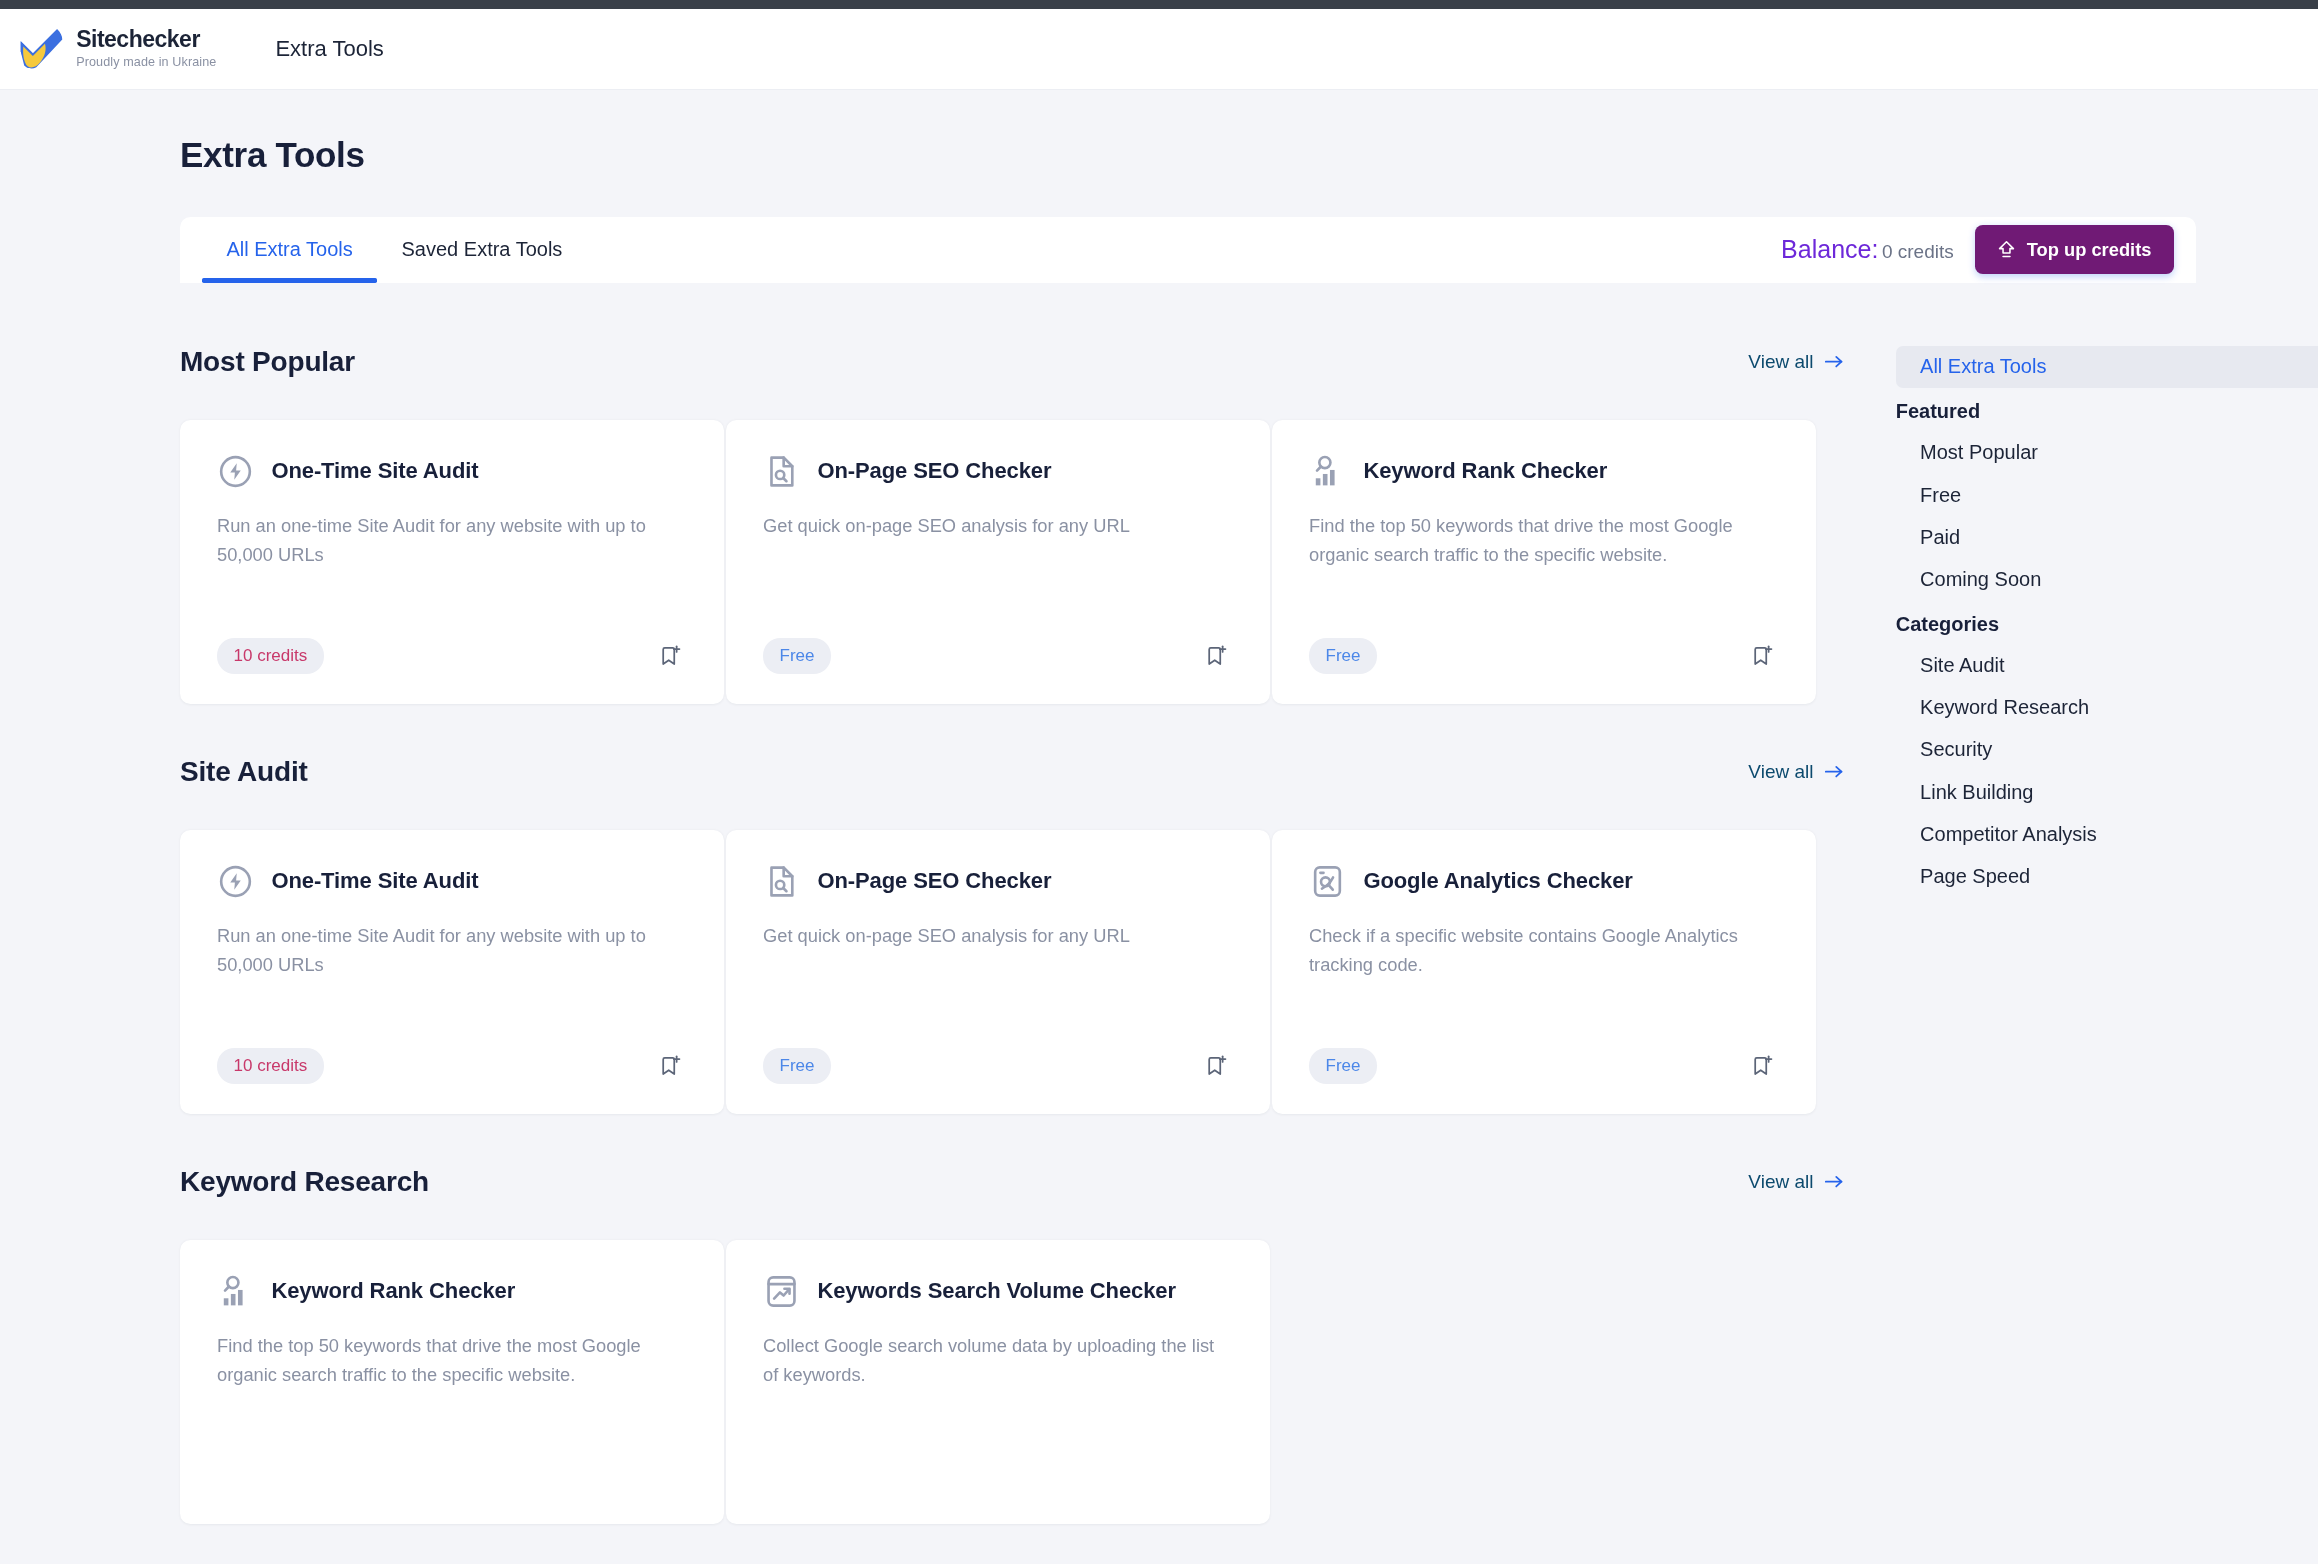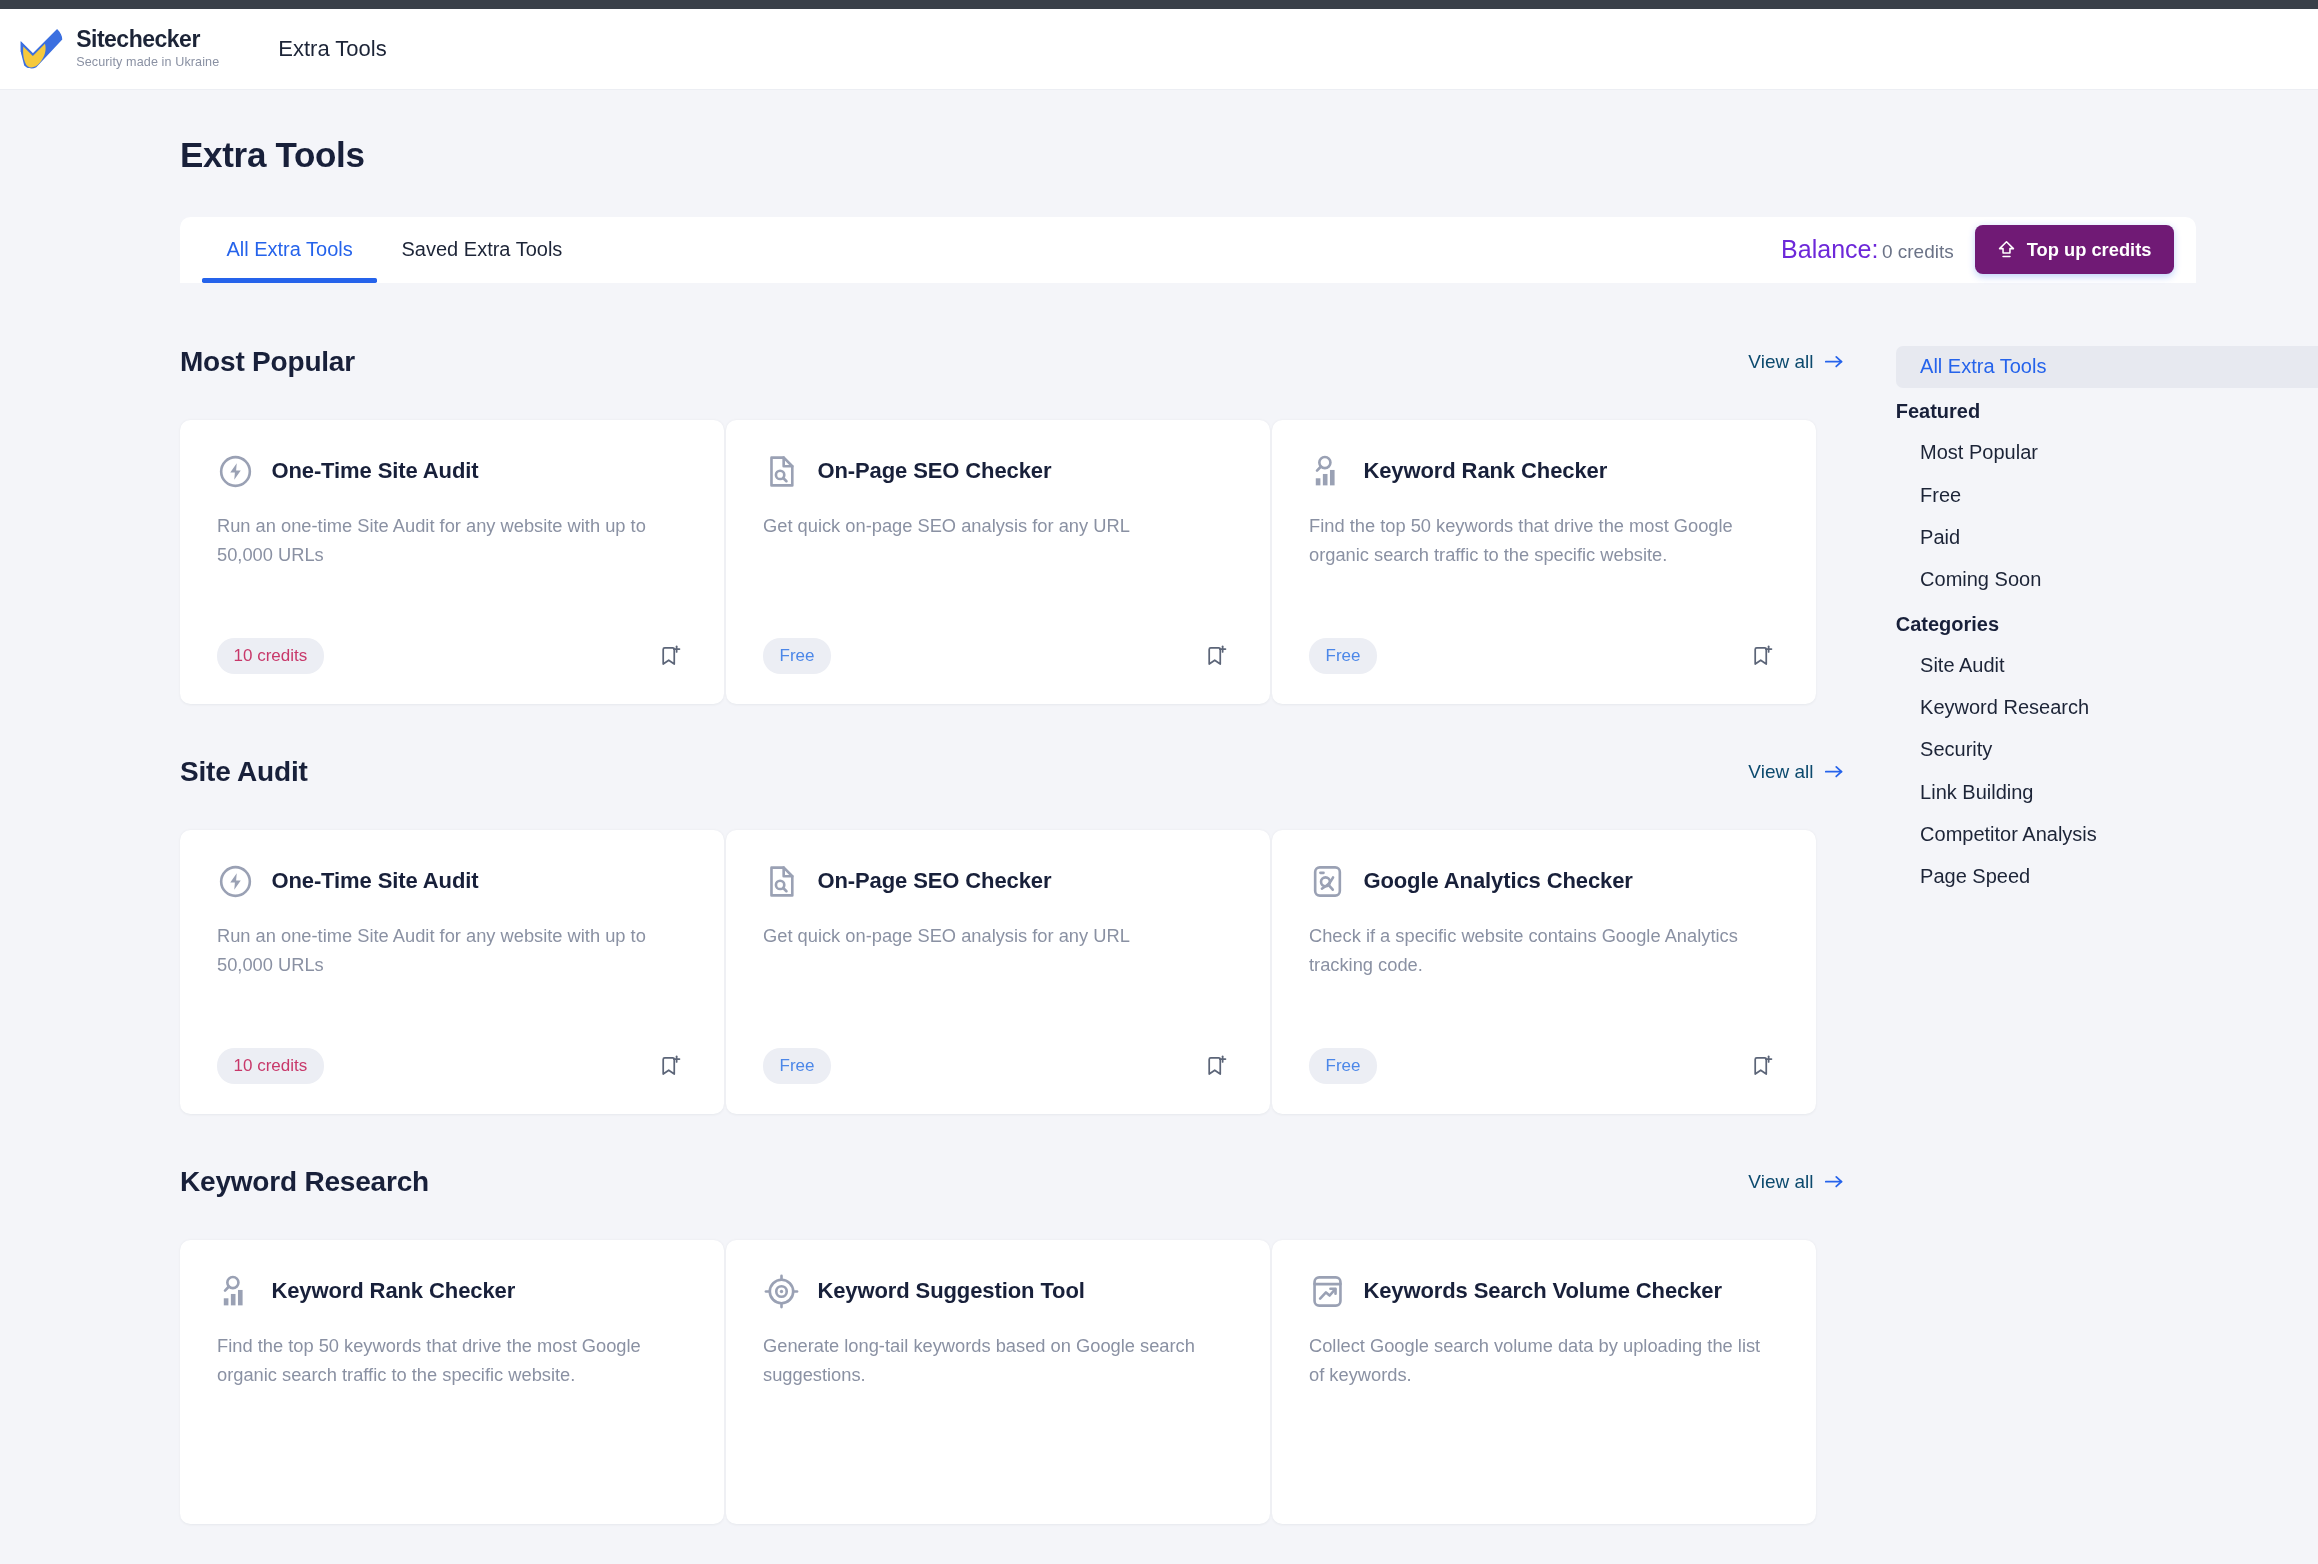--- a/index.html
+++ b/index.html
@@ -112,21 +112,21 @@
 
 <div class="topbar">
   <div class="logo-wrap">
     <svg class="logo-mark" viewBox="0 0 52 50">
       <path d="M2 16 L16 30 L44 2 C48 6 50 10 50 14 L20 46 C16 48 12 48 8 45 L2 28 Z" fill="#3b6fe0"></path>
       <path d="M2 16 L16 30 L16 46 C12 48 9 47 6 44 L2 28 Z" fill="#3b6fe0"></path>
       <path d="M5 22 L16 33 L30 19 C32 26 30 34 24 41 C20 46 14 48 10 45 C6 41 4 32 5 22 Z" fill="#f5c93d"></path>
     </svg>
     <div class="logo-text">
       <span class="logo-title">Sitechecker</span>
-      <span class="logo-sub">Security made in Ukraine</span>
+      <span class="logo-sub">Proudly made in Ukraine</span>
     </div>
   </div>
   <div class="topbar-section">Extra Tools</div>
 </div>
 
 <div class="content-wrap">
 
   <h1 class="page-title">Extra Tools</h1>
 
   <div class="tabbar">
@@ -317,35 +317,20 @@
                 <svg class="card-icon" viewBox="0 0 24 24">
                   <circle cx="10.3" cy="6.2" r="3.6" fill="none" stroke="#9aa1b4" stroke-width="1.7" stroke-linecap="round" stroke-linejoin="round"></circle>
                   <line x1="7.6" y1="8.9" x2="5.2" y2="11.4" fill="none" stroke="#9aa1b4" stroke-width="1.7" stroke-linecap="round" stroke-linejoin="round"></line>
                   <rect x="4.4" y="16.4" width="3" height="4.6" fill="#9aa1b4"></rect>
                   <rect x="9" y="13.6" width="3" height="7.4" fill="#9aa1b4"></rect>
                   <rect x="13.6" y="11" width="3" height="10" fill="#9aa1b4"></rect>
                 </svg>
                 <div class="card-title">Keyword Rank Checker</div>
               </div>
               <div class="card-desc">Find the top 50 keywords that drive the most Google organic search traffic to the specific website.</div>
-            </div>
-            <div class="card">
-              <div class="card-head">
-                <svg class="card-icon" viewBox="0 0 24 24">
-                  <circle cx="12" cy="12" r="7.6" fill="none" stroke="#9aa1b4" stroke-width="1.7" stroke-linecap="round" stroke-linejoin="round"></circle>
-                  <circle cx="12" cy="12" r="3.4" fill="none" stroke="#9aa1b4" stroke-width="1.7" stroke-linecap="round" stroke-linejoin="round"></circle>
-                  <circle cx="12" cy="12" r="1.1" fill="#9aa1b4" stroke="none"></circle>
-                  <line x1="12" y1="1.9" x2="12" y2="4.4" fill="none" stroke="#9aa1b4" stroke-width="1.7" stroke-linecap="round" stroke-linejoin="round"></line>
-                  <line x1="12" y1="19.6" x2="12" y2="22.1" fill="none" stroke="#9aa1b4" stroke-width="1.7" stroke-linecap="round" stroke-linejoin="round"></line>
-                  <line x1="1.9" y1="12" x2="4.4" y2="12" fill="none" stroke="#9aa1b4" stroke-width="1.7" stroke-linecap="round" stroke-linejoin="round"></line>
-                  <line x1="19.6" y1="12" x2="22.1" y2="12" fill="none" stroke="#9aa1b4" stroke-width="1.7" stroke-linecap="round" stroke-linejoin="round"></line>
-                </svg>
-                <div class="card-title">Keyword Suggestion Tool</div>
-              </div>
-              <div class="card-desc">Generate long-tail keywords based on Google search suggestions.</div>
             </div>
             <div class="card">
               <div class="card-head">
                 <svg class="card-icon" viewBox="0 0 24 24">
                   <rect x="3.6" y="2.8" width="16.8" height="18.4" rx="3" fill="none" stroke="#9aa1b4" stroke-width="1.7" stroke-linecap="round" stroke-linejoin="round"></rect>
                   <line x1="3.6" y1="7.2" x2="20.4" y2="7.2" fill="none" stroke="#9aa1b4" stroke-width="1.7" stroke-linecap="round" stroke-linejoin="round"></line>
                   <path d="M7.2 16.6 L11 12.6 L13.4 14.6 L17 10.5" fill="none" stroke="#9aa1b4" stroke-width="1.7" stroke-linecap="round" stroke-linejoin="round"></path>
                   <path d="M13.9 10.2 H17.2 V13.4" fill="none" stroke="#9aa1b4" stroke-width="1.7" stroke-linecap="round" stroke-linejoin="round"></path>
                 </svg>
                 <div class="card-title">Keywords Search Volume Checker</div>

